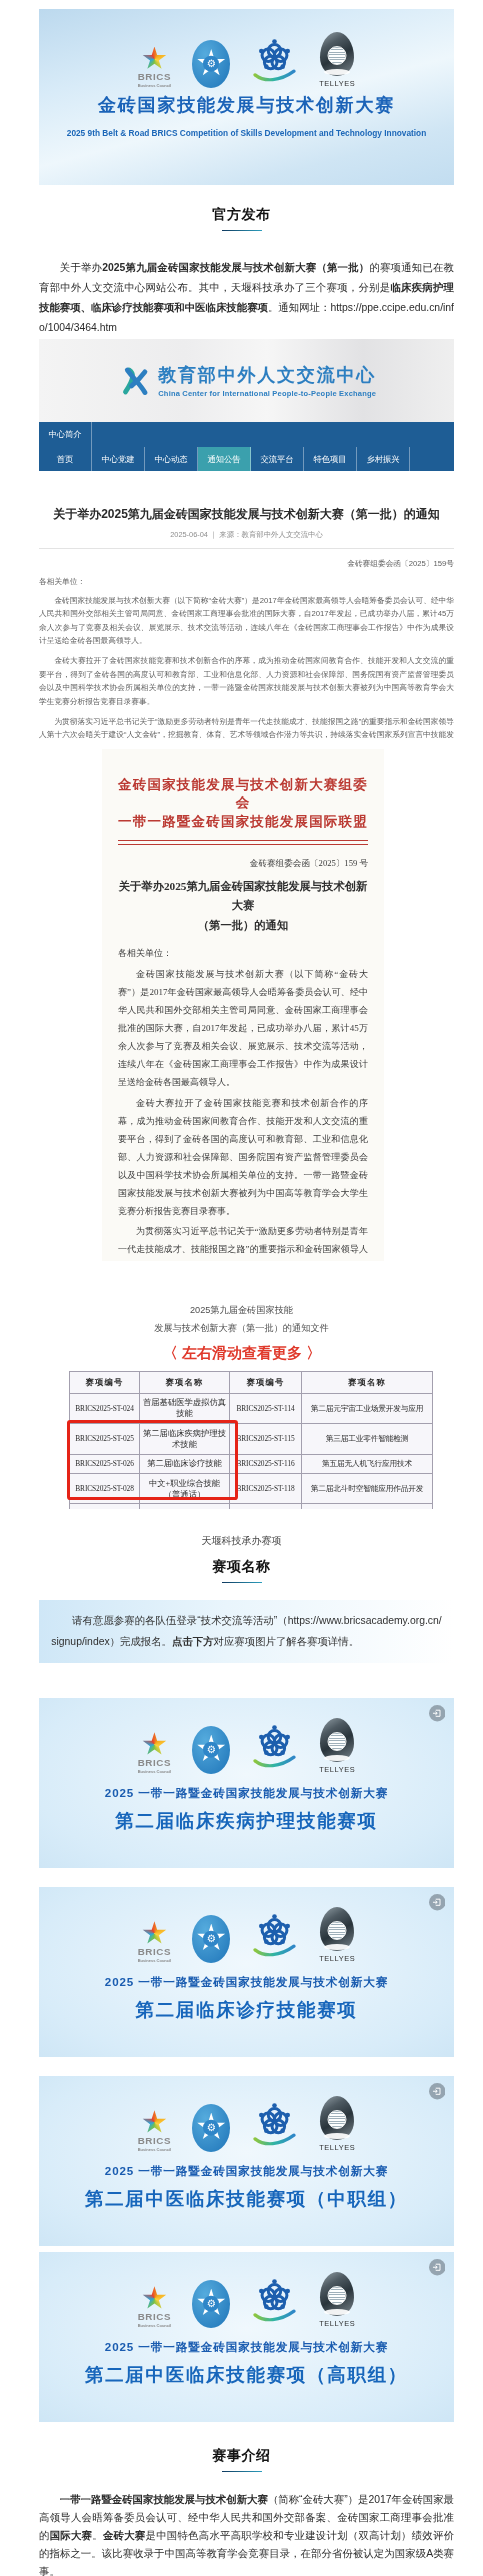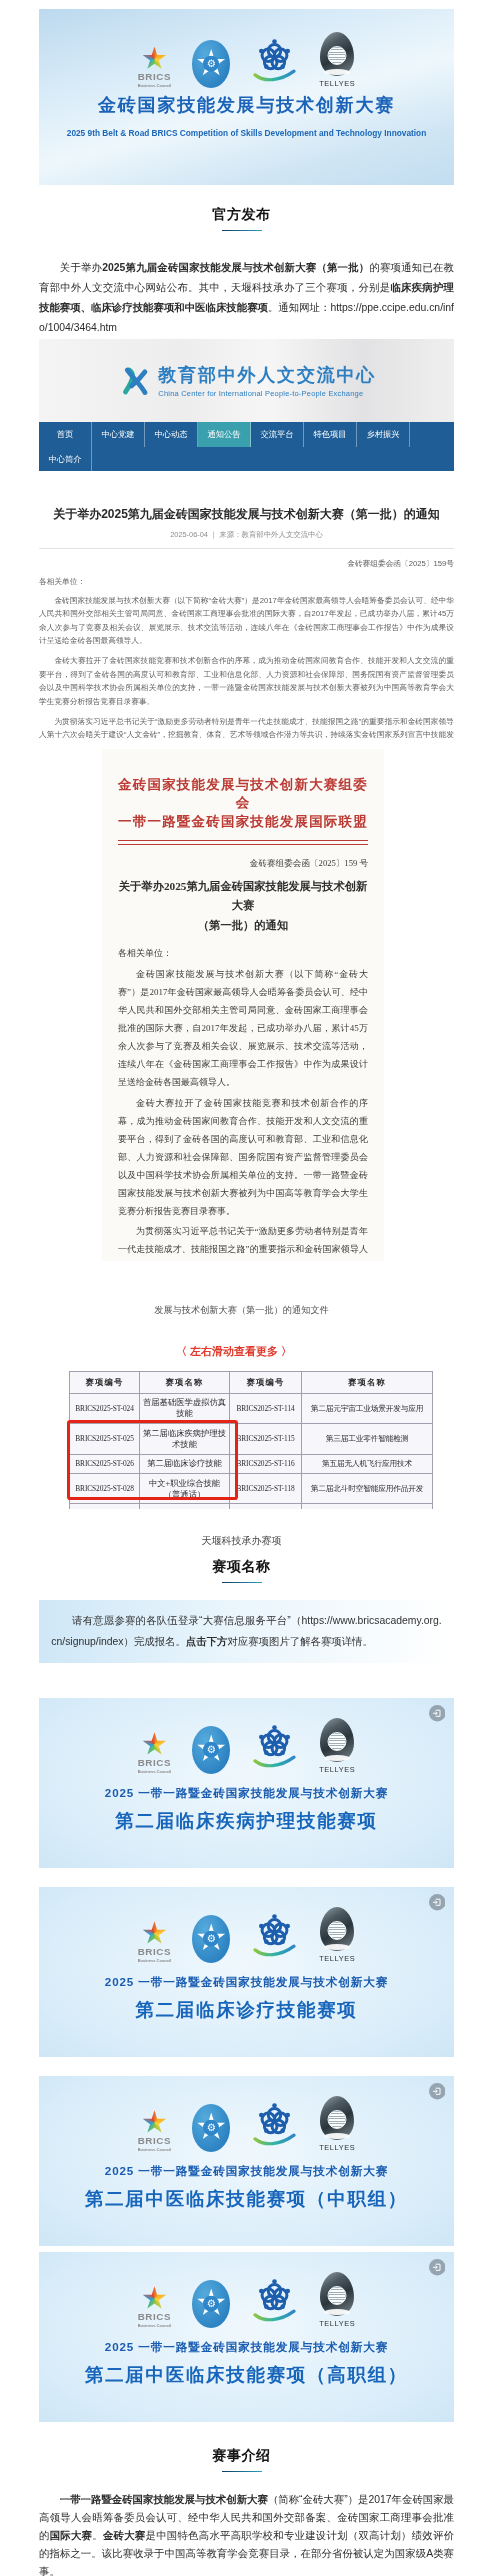--- a/index.html
+++ b/index.html
@@ -45,21 +45,21 @@
 
   
   #official-para{position:absolute;top:248px;left:39px;width:415px;font-size:10.4px;line-height:20px;
         color:#2b2b2b;text-align:justify;text-indent:2em;word-break:break-all}
 
   
   #site{position:absolute;top:339px;left:39px;width:415px;height:404px;overflow:hidden}
   .site-header{height:83px;display:flex;align-items:center;justify-content:center;gap:7.4px;
         background:linear-gradient(90deg,#f4f4f4 0%,#ededee 35%,#f6f6f6 55%,#e2e2e4 78%,#efefef 100%)}
   .site-org-cn{font-size:18px;font-weight:bold;color:#2d7fc1;letter-spacing:1.8px}
-  .site-org-en{font-size:7.5px;font-weight:normal;color:#2d7fc1;letter-spacing:0.2px;margin-top:2.5px}
+  .site-org-en{font-size:7.5px;font-weight:bold;color:#2d7fc1;letter-spacing:0.2px;margin-top:2.5px}
   .site-nav{background:#1e5d95}
   .nav-row{display:flex}
   .nav-item{width:52px;height:24.5px;line-height:24.5px;text-align:center;color:#fff;font-size:8.3px;
         border-right:0.6px solid rgba(255,255,255,.38);cursor:pointer}
   .nav-item.active{background:#3ba0ad}
   .site-article{padding-top:34px}
   .sa-title{text-align:center;font-size:12px;font-weight:bold;color:#2b2b2b;line-height:19px;width:392px;margin:0 auto}
   .sa-date{margin-top:6.1px;text-align:center;font-size:7.4px;color:#8e8e8e}
   .sa-hr{margin-top:8px;border-top:0.6px solid #e3e3e3}
   .sa-docno{margin-top:10.4px;text-align:right;font-size:7.7px;color:#5e5e5e}
@@ -73,22 +73,22 @@
   .lt-org{ text-align:center;font-size:13.5px;font-weight:bold;color:#bb3a33;letter-spacing:1.2px;line-height:18.4px}
   .lt-rule{margin-top:8.6px;height:3.1px;border-top:1.8px solid #bb3a33;border-bottom:0.6px solid #bb3a33;margin-bottom:9.8px}
   .lt-docno{text-align:right;font-size:8.6px;line-height:16px}
   .lt-title{margin-top:6.1px;text-align:center;font-size:11.3px;font-weight:bold;line-height:19.6px;color:#2e2e2e}
   .lt-salu{margin-top:8.6px;font-size:9px;line-height:18.4px}
   .lp{margin:2.5px 0 0;font-size:9px;line-height:18px;text-align:justify;text-indent:2em}
   .lt-page{position:absolute;bottom:6.1px;left:0;width:100%;text-align:center;font-size:8px;color:#555}
 
   #letter-caption{position:absolute;top:1301px;left:0;width:483px;text-align:center;
         font-size:9.2px;line-height:18.4px;color:#4f4f4f}
-  #swipe-hint{position:absolute;top:1344px;left:4px;width:460px;text-align:center;
-        font-size:11px;font-weight:bold;color:#e03a2c}
+  #swipe-hint{position:absolute;top:1344px;left:12px;width:460px;text-align:center;
+        font-size:15px;font-weight:bold;color:#e03a2c}
 
   
   #table-wrap{position:absolute;top:1371px;left:69px}
   #ev-table{border-collapse:collapse;background:#f7f6fa;color:#2c2c2c;
         font-family:"Liberation Serif","DejaVu Serif",serif}
   #ev-table th,#ev-table td{border:0.6px solid #a39fae}
   #ev-table th{font-size:8.3px;font-weight:600;padding:4.9px 2.5px;letter-spacing:1.2px}
   #ev-table td{font-size:8.3px;line-height:11px;padding:3.7px 2.5px;text-align:center}
   #ev-table td:nth-child(1),#ev-table td:nth-child(3){font-size:7.4px;letter-spacing:-0.1px}
   #ev-table td:nth-child(4){font-size:7.7px;letter-spacing:-0.2px}
@@ -188,32 +188,32 @@
       <path d="M14 46 C30 22 27 15 20 10" stroke="#2aa79e" stroke-width="8" fill="none" stroke-linecap="round"></path>
       <path d="M17 10 C28 25 38 33 46 47" stroke="#2d7fc1" stroke-width="8" fill="none" stroke-linecap="round"></path>
       <path d="M46 13 C38 24 30 31 24 36" stroke="#2d7fc1" stroke-width="8" fill="none" stroke-linecap="round"></path>
     </svg>
     <div>
       <div class="site-org-cn">教育部中外人文交流中心</div>
       <div class="site-org-en">China Center for International People-to-People Exchange</div>
     </div>
   </div>
   <div class="site-nav">
+    <div class="nav-row" id="nav2">
+        <div class="nav-item">中心简介</div>
+      </div>
     <div class="nav-row" id="nav1">
         <div class="nav-item">首页</div>
         <div class="nav-item">中心党建</div>
         <div class="nav-item">中心动态</div>
         <div class="nav-item active">通知公告</div>
         <div class="nav-item">交流平台</div>
         <div class="nav-item">特色项目</div>
         <div class="nav-item">乡村振兴</div>
       </div>
-    <div class="nav-row" id="nav2">
-        <div class="nav-item">中心简介</div>
-      </div>
   </div>
   <div class="site-article">
     <div class="sa-title">关于举办2025第九届金砖国家技能发展与技术创新大赛（第一批）的通知</div>
     <div class="sa-date">
       <span>2025-06-04</span>
       <span>｜</span>
       <span>来源：教育部中外人文交流中心</span>
     </div>
     <div class="sa-hr"></div>
     <div class="sa-docno">金砖赛组委会函〔2025〕159号</div>
@@ -237,20 +237,21 @@
   </div>
   <div class="lt-salu">各相关单位：</div>
   <div id="letter-paras">
       <p class="lp">金砖国家技能发展与技术创新大赛（以下简称“金砖大赛”）是2017年金砖国家最高领导人会晤筹备委员会认可、经中华人民共和国外交部相关主管司局同意、金砖国家工商理事会批准的国际大赛，自2017年发起，已成功举办八届，累计45万余人次参与了竞赛及相关会议、展览展示、技术交流等活动，连续八年在《金砖国家工商理事会工作报告》中作为成果设计呈送给金砖各国最高领导人。</p>
       <p class="lp">金砖大赛拉开了金砖国家技能竞赛和技术创新合作的序幕，成为推动金砖国家间教育合作、技能开发和人文交流的重要平台，得到了金砖各国的高度认可和教育部、工业和信息化部、人力资源和社会保障部、国务院国有资产监督管理委员会以及中国科学技术协会所属相关单位的支持。一带一路暨金砖国家技能发展与技术创新大赛被列为中国高等教育学会大学生竞赛分析报告竞赛目录赛事。</p>
       <p class="lp">为贯彻落实习近平总书记关于“激励更多劳动者特别是青年一代走技能成才、技能报国之路”的重要指示和金砖国家领导人第十六次会晤关于建设“人文金砖”，挖掘教育、体育、</p>
     </div>
   <div class="lt-page">1</div>
 </div>
 <div id="letter-caption">
+  <div>2025第九届金砖国家技能</div>
   <div>发展与技术创新大赛（第一批）的通知文件</div>
 </div>
 <div id="swipe-hint">〈 左右滑动查看更多 〉</div>
 
 <div id="table-wrap">
   <table id="ev-table">
     <colgroup>
         <col style="width:70px">
         <col style="width:90px">
         <col style="width:72px">
@@ -299,21 +300,21 @@
   </table>
   <div class="hl"></div>
 </div>
 <div id="table-caption">天堰科技承办赛项</div>
 
 <div class="sec-h" style="top:1558px">
   <div class="t">赛项名称</div>
   <div class="bar"></div>
 </div>
 <div id="signup-box">
-  <p><span>请有意愿参赛的各队伍登录“大赛信息服务平台”（https://www.bricsacademy.org.cn/signup/index）完成报名。</span><span class="b">点击下方</span><span>对应赛项图片了解各赛项详情。</span></p>
+  <p><span>请有意愿参赛的各队伍登录“技术交流等活动”（https://www.bricsacademy.org.cn/signup/index）完成报名。</span><span class="b">点击下方</span><span>对应赛项图片了解各赛项详情。</span></p>
 </div>
 
 <div id="cards">
     <div class="card">
     <span class="corner">
       <svg width="16.5" height="16.5" viewBox="0 0 27 27">
         <circle cx="13.5" cy="13.5" r="13.5" fill="rgba(84,94,104,0.5)"></circle>
         <path d="M11 8.5 h7 v10 h-7" fill="none" stroke="#fff" stroke-width="1.6"></path>
         <path d="M6.5 13.5 h6.5 M10.5 11 l3 2.5 -3 2.5" fill="none" stroke="#fff" stroke-width="1.6"></path>
       </svg>

